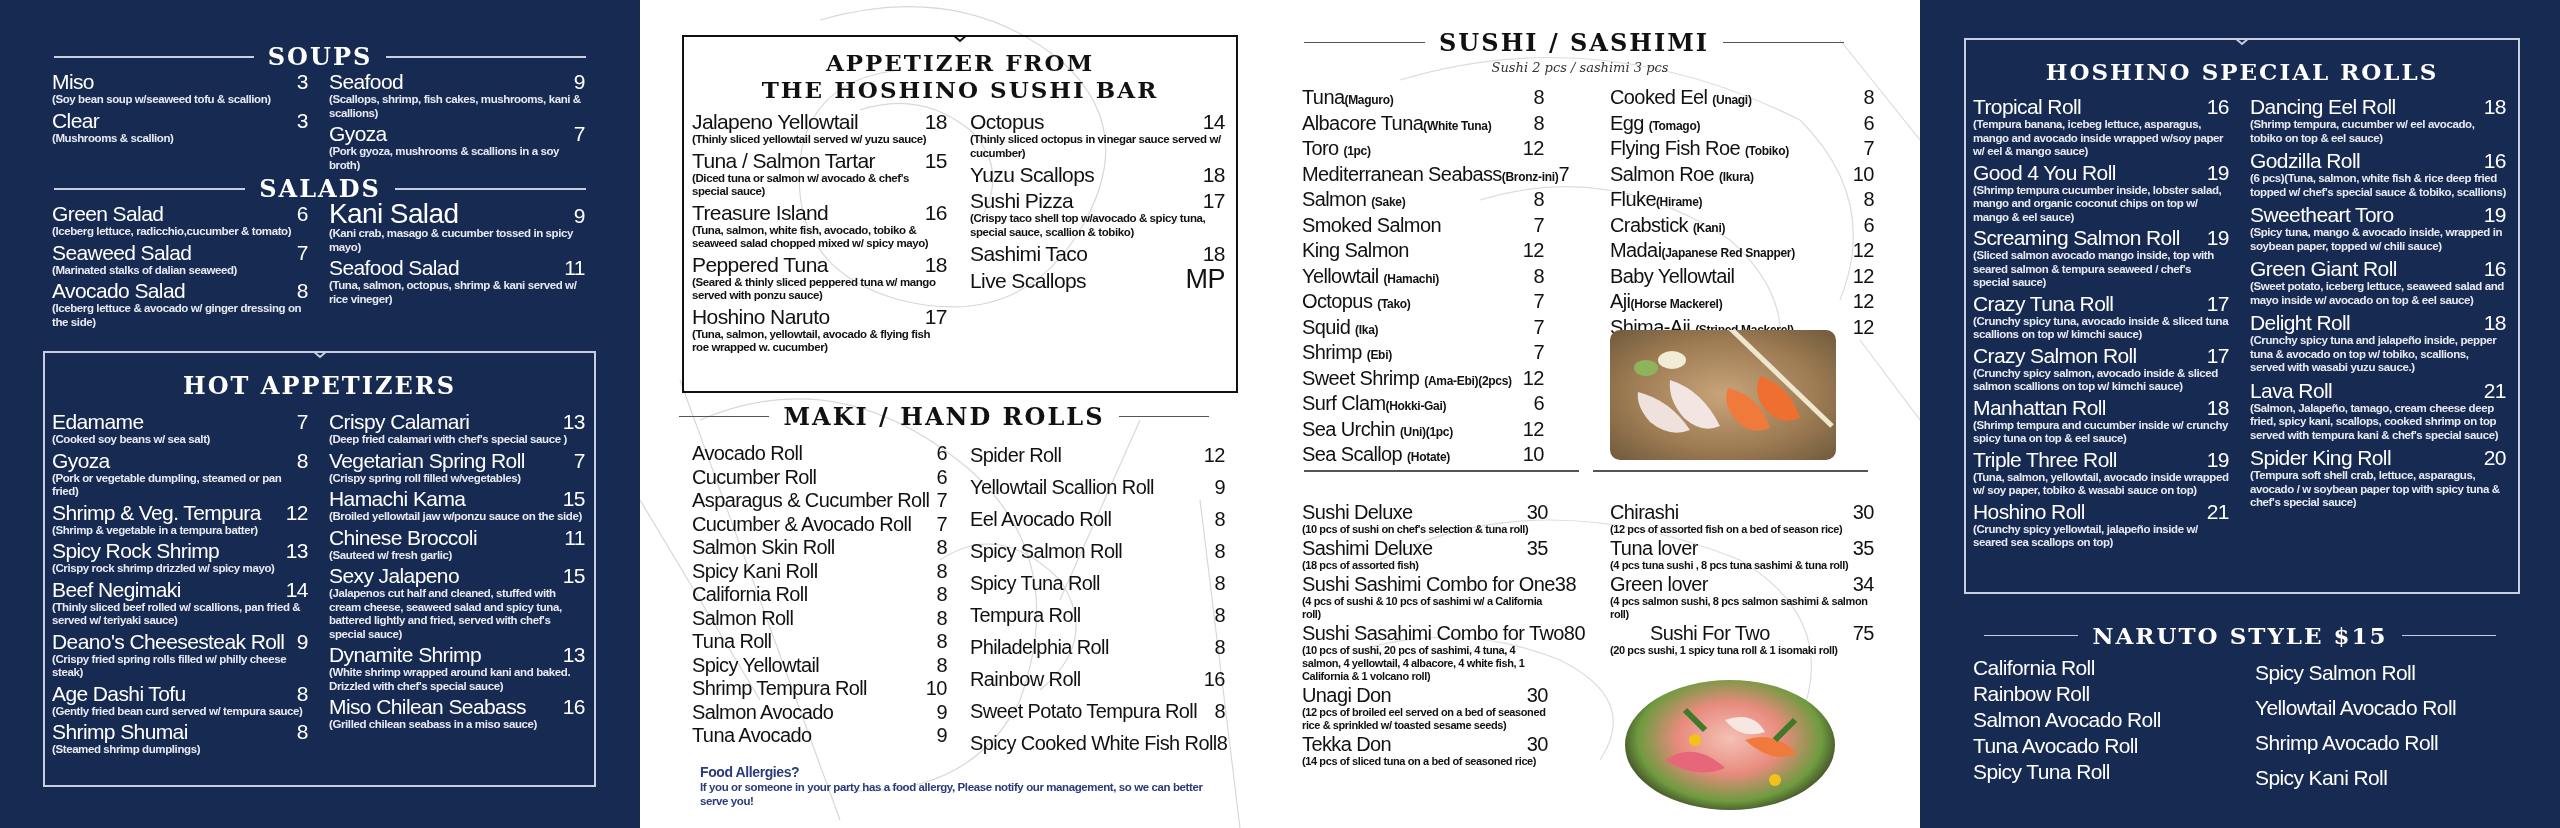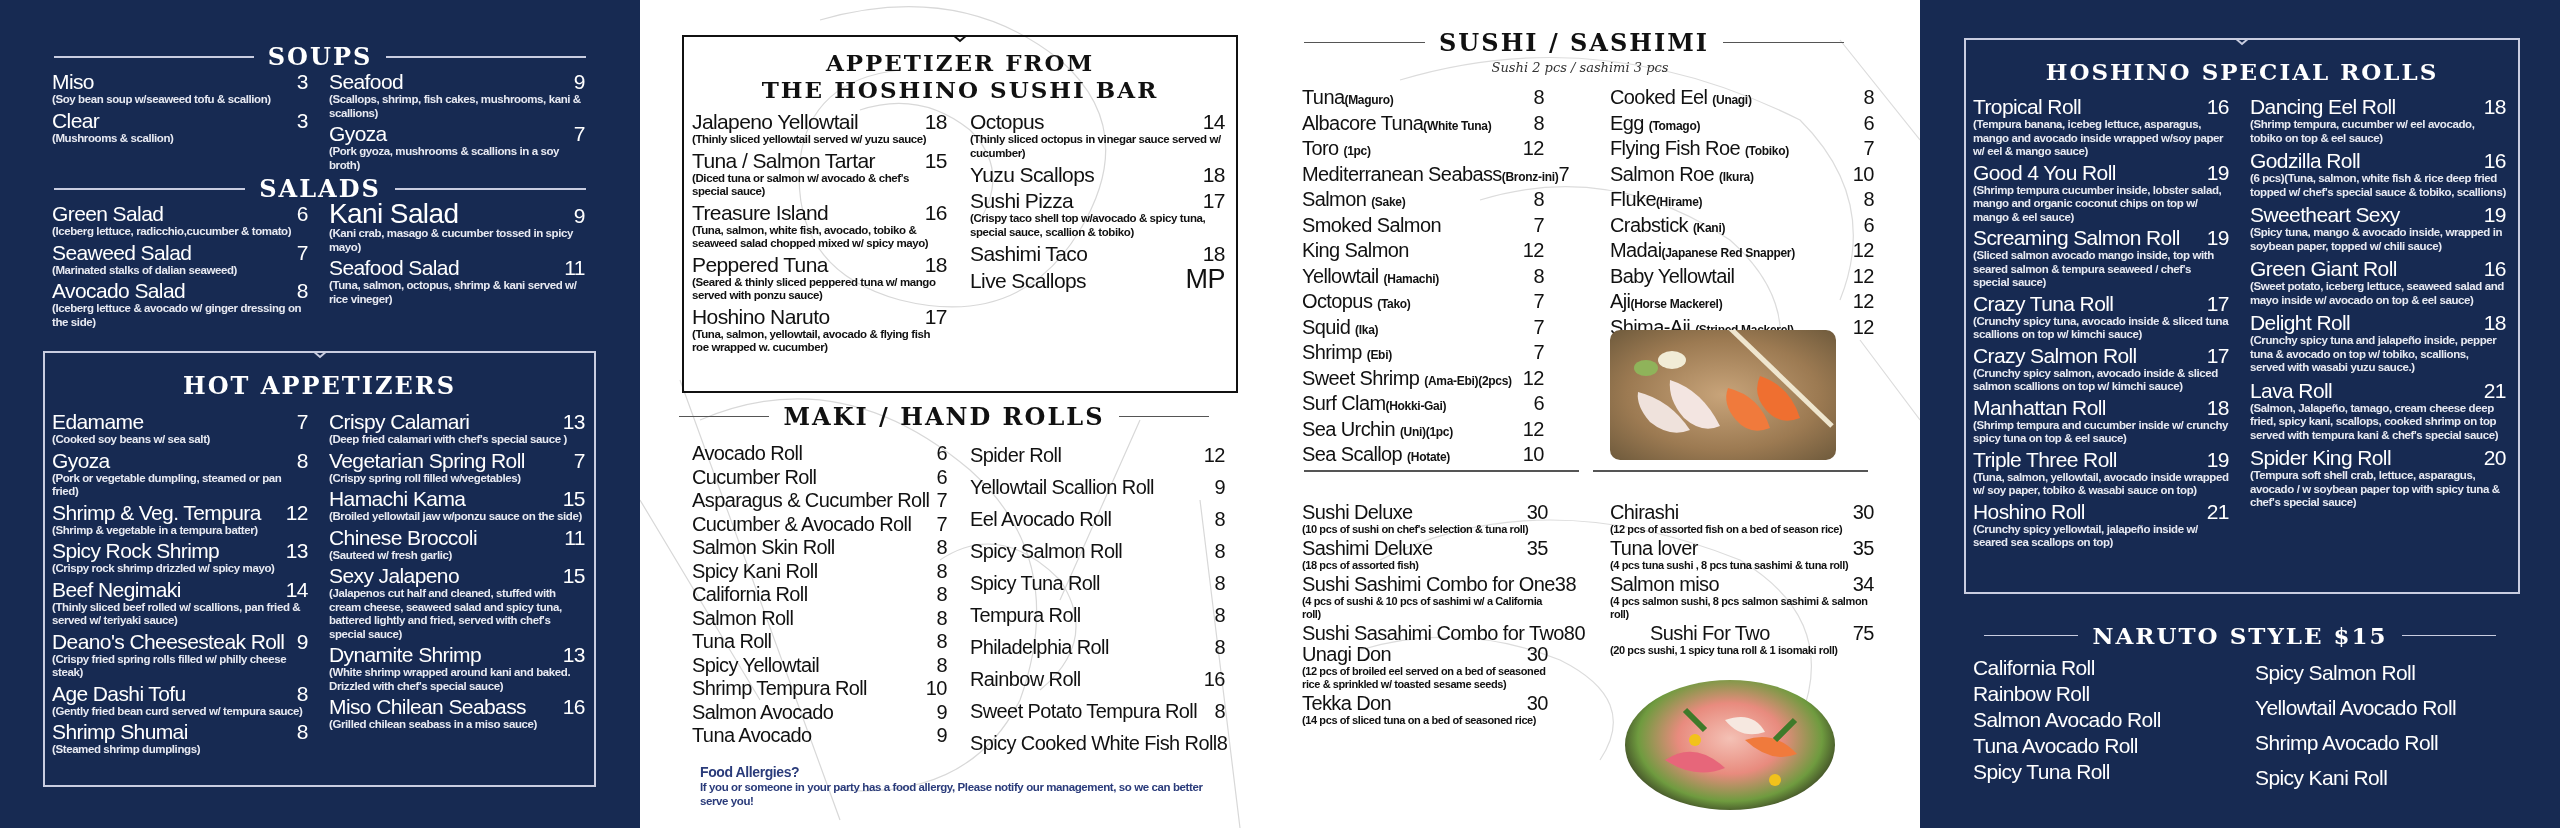--- a/index.html
+++ b/index.html
@@ -703,20 +703,21 @@
           <span class="nm" style="font-size: 20px; line-height: 21px;">Sushi Sashimi Combo for One</span>
           <span class="pr" style="font-size: 20px; line-height: 21px;">38</span>
         </div>
         <div class="ds" style="font-size: 11px; line-height: 13px;">(4 pcs of sushi &amp; 10 pcs of sashimi w/ a California roll)</div>
       </div>
       <div>
         <div class="item">
           <span class="nm" style="font-size: 20px; line-height: 21px;">Sushi Sasahimi Combo for Two</span>
           <span class="pr" style="font-size: 20px; line-height: 21px;">80</span>
         </div>
+        <div class="ds" style="font-size: 11px; line-height: 13px;">(10 pcs of sushi, 20 pcs of sashimi, 4 tuna, 4 salmon, 4 yellowtail, 4 albacore, 4 white fish, 1 California &amp; 1 volcano roll)</div>
       </div>
       <div>
         <div class="item">
           <span class="nm" style="font-size: 20px; line-height: 21px;">Unagi Don</span>
           <span class="pr" style="font-size: 20px; line-height: 21px;">30</span>
         </div>
         <div class="ds" style="font-size: 11px; line-height: 13px;">(12 pcs of broiled eel served on a bed of seasoned rice &amp; sprinkled w/ toasted sesame seeds)</div>
       </div>
       <div>
         <div class="item">
@@ -736,21 +737,21 @@
       </div>
       <div>
         <div class="item">
           <span class="nm" style="font-size: 20px; line-height: 21px;">Tuna lover</span>
           <span class="pr" style="font-size: 20px; line-height: 21px;">35</span>
         </div>
         <div class="ds" style="font-size: 11px; line-height: 13px;">(4 pcs tuna sushi , 8 pcs tuna sashimi &amp; tuna roll)</div>
       </div>
       <div>
         <div class="item">
-          <span class="nm" style="font-size: 20px; line-height: 21px;">Salmon miso</span>
+          <span class="nm" style="font-size: 20px; line-height: 21px;">Green lover</span>
           <span class="pr" style="font-size: 20px; line-height: 21px;">34</span>
         </div>
         <div class="ds" style="font-size: 11px; line-height: 13px;">(4 pcs salmon sushi, 8 pcs salmon sashimi &amp; salmon roll)</div>
       </div>
       <div>
         <div class="item">
           <span class="nm" style="font-size: 20px; line-height: 21px; margin-left: 40px;">Sushi For Two</span>
           <span class="pr" style="font-size: 20px; line-height: 21px;">75</span>
         </div>
         <div class="ds" style="font-size: 11px; line-height: 13px;">(20 pcs sushi, 1 spicy tuna roll &amp; 1 isomaki roll)</div>
@@ -844,21 +845,21 @@
       </div>
       <div style="margin-bottom: 4px;">
         <div class="item">
           <span class="nm" style="font-size: 21px; line-height: 23px;">Godzilla Roll</span>
           <span class="pr" style="font-size: 21px; line-height: 23px;">16</span>
         </div>
         <div class="ds" style="font-size: 11.5px; line-height: 13.5px;">(6 pcs)(Tuna, salmon, white fish &amp; rice deep fried topped w/ chef's special sauce &amp; tobiko, scallions)</div>
       </div>
       <div style="margin-bottom: 4px;">
         <div class="item">
-          <span class="nm" style="font-size: 21px; line-height: 23px;">Sweetheart Sexy</span>
+          <span class="nm" style="font-size: 21px; line-height: 23px;">Sweetheart Toro</span>
           <span class="pr" style="font-size: 21px; line-height: 23px;">19</span>
         </div>
         <div class="ds" style="font-size: 11.5px; line-height: 13.5px;">(Spicy tuna, mango &amp; avocado inside, wrapped in soybean paper, topped w/ chili sauce)</div>
       </div>
       <div style="margin-bottom: 4px;">
         <div class="item">
           <span class="nm" style="font-size: 21px; line-height: 23px;">Green Giant Roll</span>
           <span class="pr" style="font-size: 21px; line-height: 23px;">16</span>
         </div>
         <div class="ds" style="font-size: 11.5px; line-height: 13.5px;">(Sweet potato, iceberg lettuce, seaweed salad and mayo inside w/ avocado on top &amp; eel sauce)</div>

